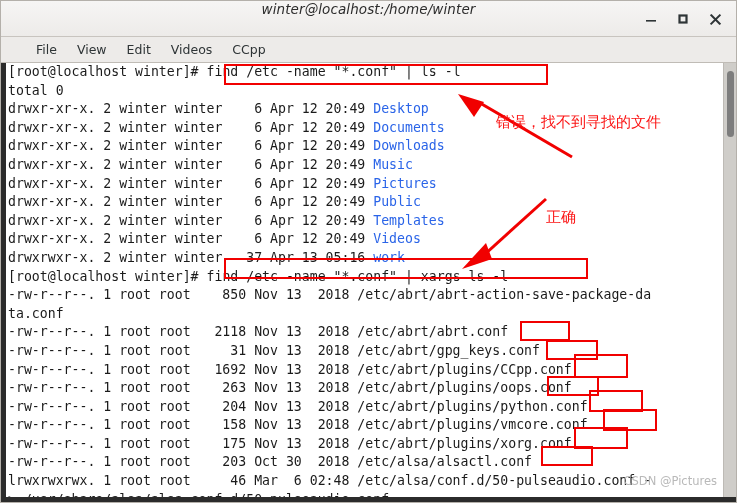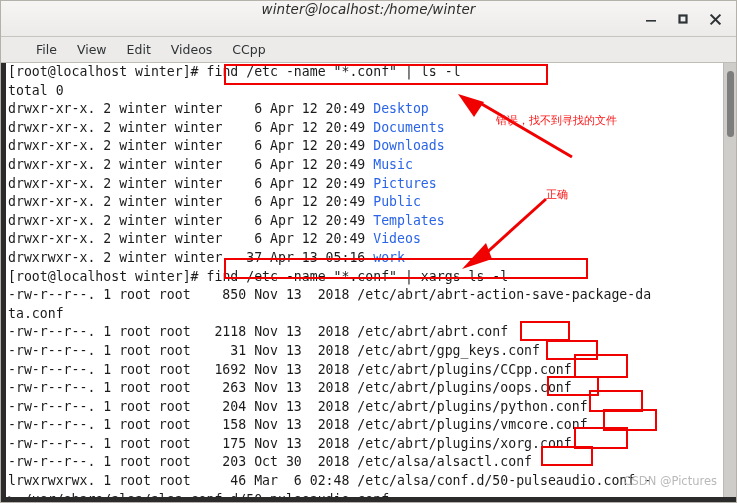--- a/index.html
+++ b/index.html
@@ -119,21 +119,21 @@
   
   .redbox {
     position: absolute;
     border: 2px solid #f10000;
     pointer-events: none;
   }
   .redtext {
     position: absolute;
     color: #fb1414;
     font-family: "DejaVu Sans", sans-serif;
-    font-size: 11px;
+    font-size: 15px;
     white-space: nowrap;
   }
   .arrow { position: absolute; pointer-events: none; }
   #watermark {
     position: absolute;
     right: 6px;
     bottom: 16px;
     font-family: "DejaVu Sans", sans-serif;
     font-size: 11.5px;
     color: #b9b9b9;
@@ -202,21 +202,21 @@
         <line x1="118" y1="66" x2="26" y2="12" stroke="#f10000" stroke-width="3"></line>
         <polygon points="4,3 30,11 20,26" fill="#f10000"></polygon>
       </svg>
 
       <svg class="arrow" style="left:452px; top:128px;" width="95" height="80" viewBox="0 0 95 80">
         <line x1="88" y1="8" x2="26" y2="64" stroke="#f10000" stroke-width="3"></line>
         <polygon points="4,78 28,52 34,68" fill="#f10000"></polygon>
       </svg>
 
       <span class="redtext" style="left:490px; top:50px;">错误，找不到寻找的文件</span>
-      <span class="redtext" style="left:540px; top:124px;">正确</span>
+      <span class="redtext" style="left:540px; top:145px;">正确</span>
 
       <span id="watermark">CSDN @Pictures</span>
     </div>
 
     <div id="scrollbar">
       <div id="scroll-thumb"></div>
     </div>
   </div>
 
   <div id="bottom-strip"></div>

